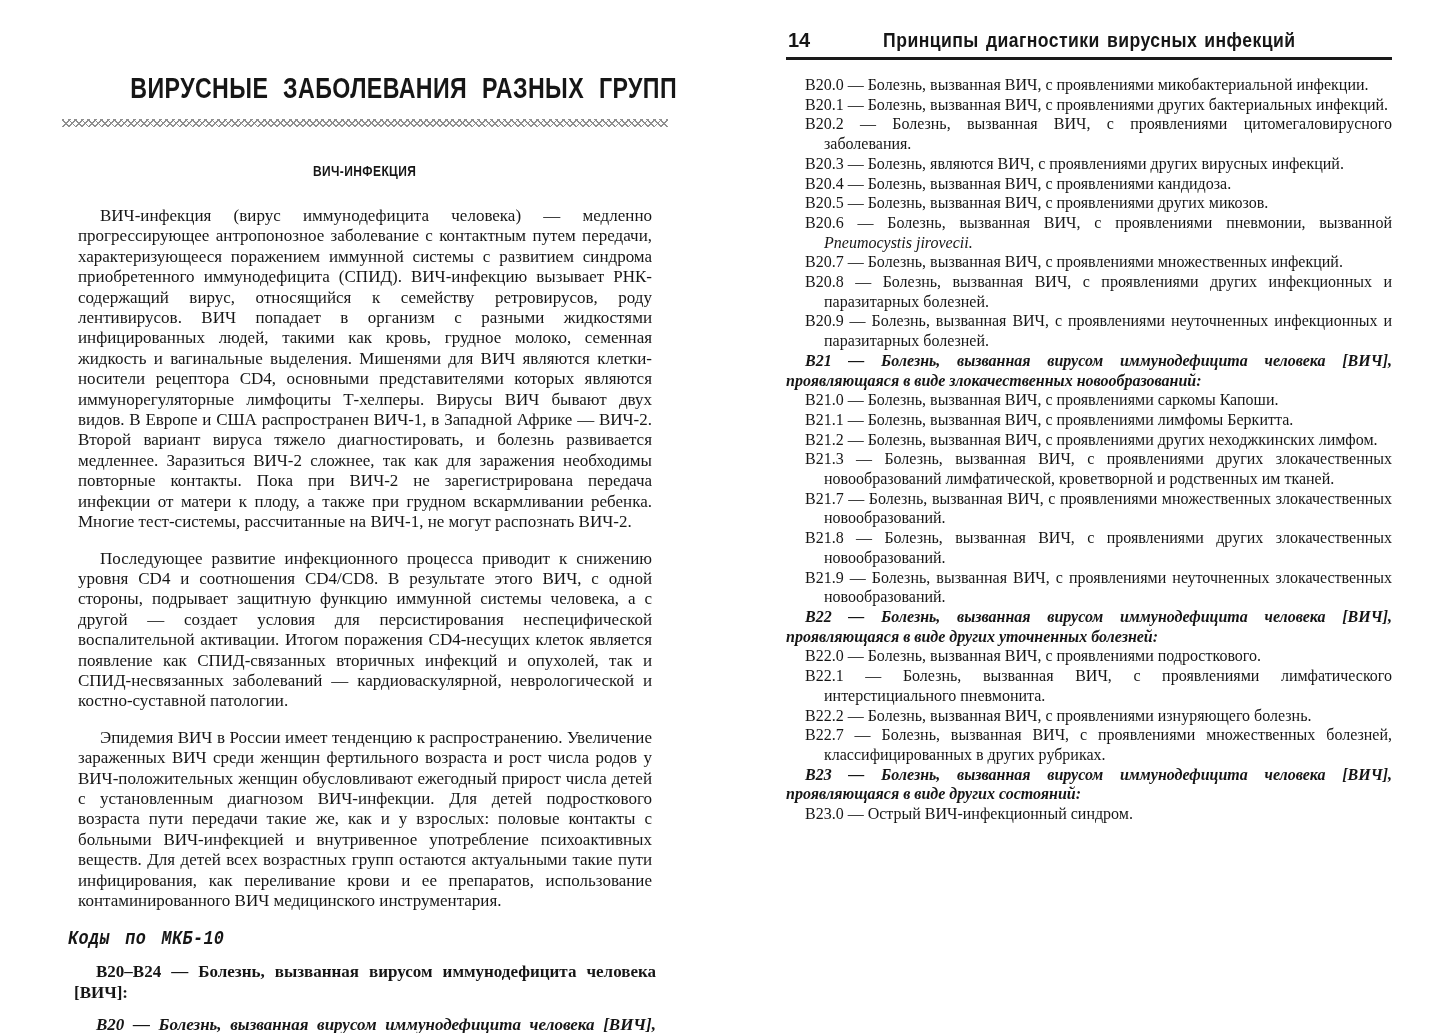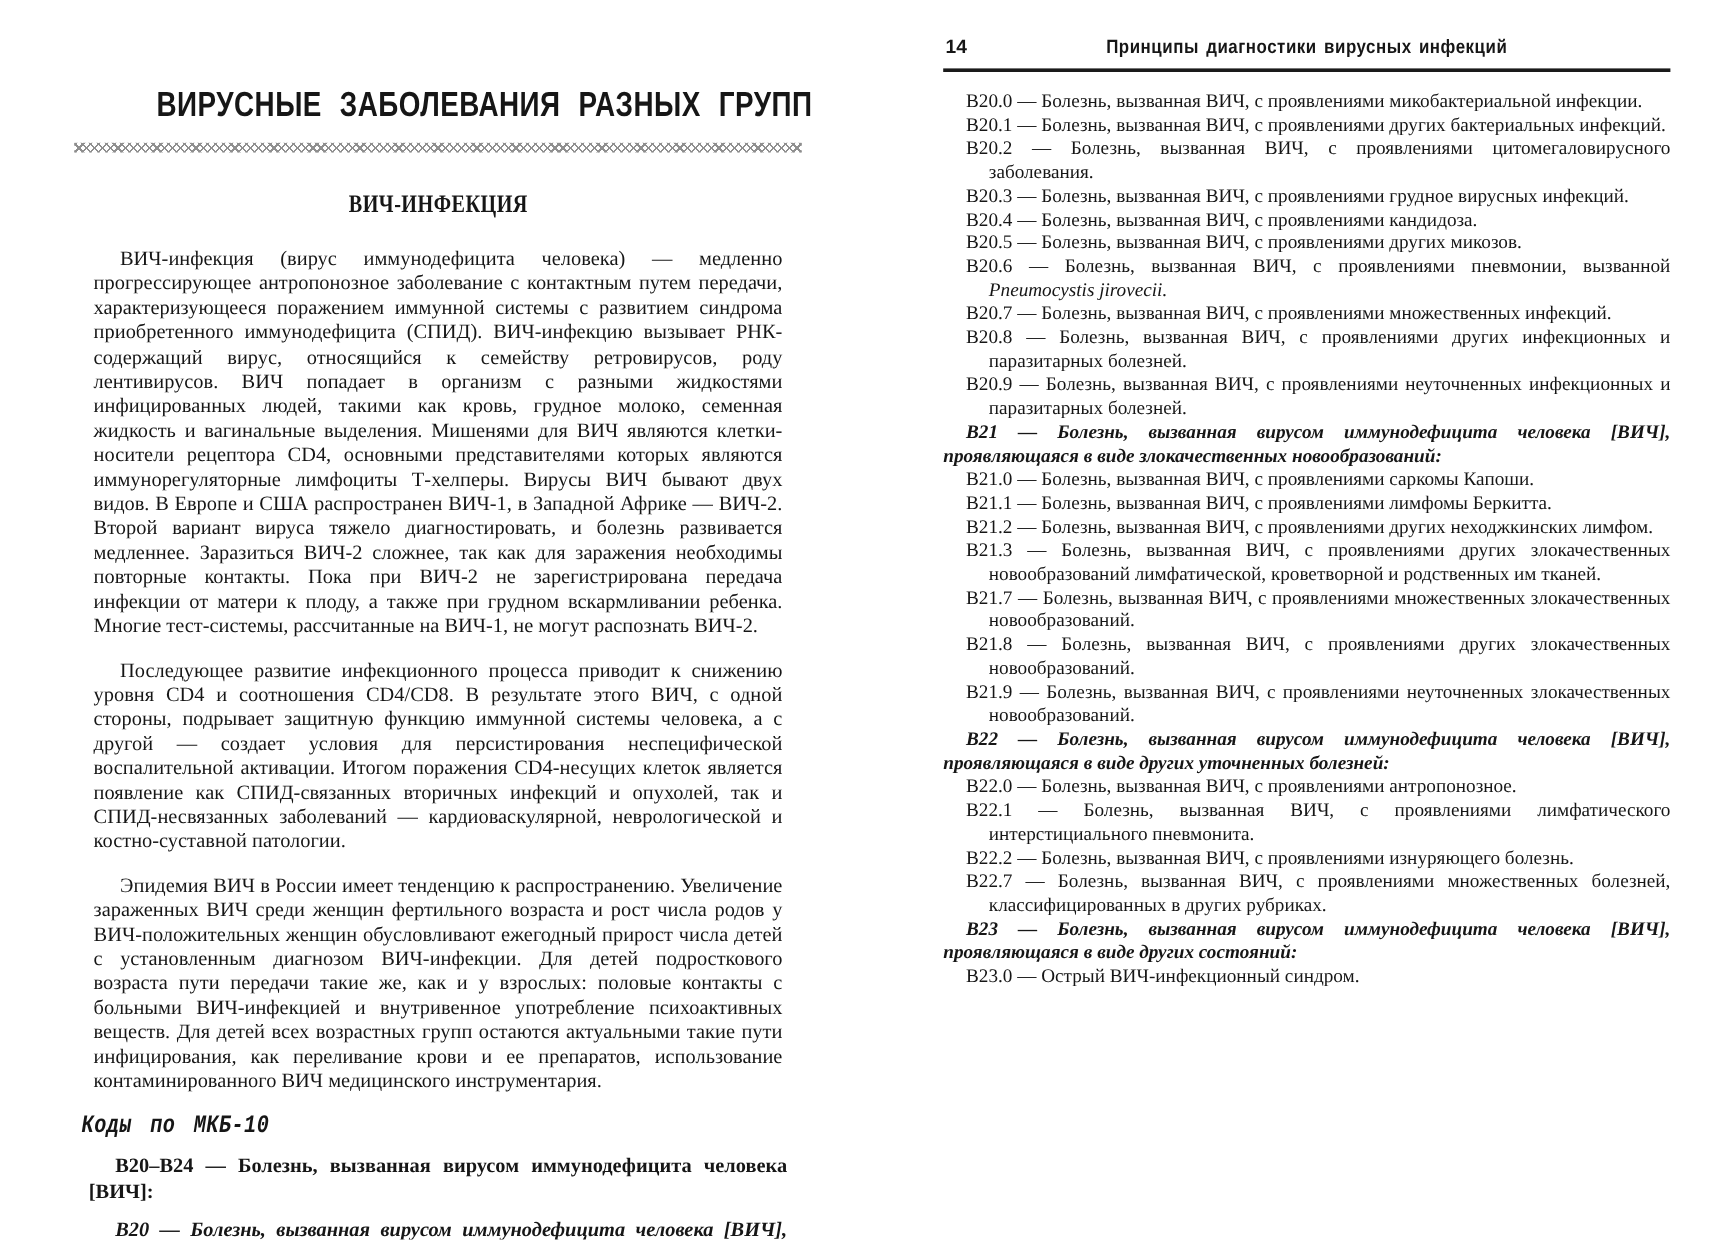--- a/index.html
+++ b/index.html
@@ -36,23 +36,23 @@
     height: 8px;
     background-image:
       repeating-linear-gradient(45deg,  #8f8f8f 0 1.3px, transparent 1.3px 4.6px),
       repeating-linear-gradient(-45deg, #8f8f8f 0 1.3px, transparent 1.3px 4.6px);
     background-size: 100% 8px;
   }
 
   .section-title {
     margin-top: 31px;
     text-align: center;
-    font-family: Liberation Serif, serif;
+    font-family: Liberation Sans, sans-serif;
     font-weight: bold;
-    font-size: 21px;
+    font-size: 15px;
     line-height: 25px;
   }
   .section-title .condensed { word-spacing: 4px; }
 
   .body-text {
     margin-top: 23px;
     font-size: 17px;
     line-height: 20.4px;
     text-align: justify;
   }
@@ -70,21 +70,21 @@
 
   .icd-intro { font-size: 17px; line-height: 20.4px; text-align: justify; }
   .icd-intro p { margin: 12px; text-indent: 22px; font-weight: bold; }
   .icd-intro p.bold-italic { font-style: italic; }
 
   
   .running-header {
     position: relative;
     font-family: "Liberation Sans", sans-serif;
     font-weight: bold;
-    font-size: 16px;
+    font-size: 20px;
     line-height: 20px;
     padding-bottom: 7px;
     border-bottom: 3px solid #1a1a1a;
   }
   .page-number { position: absolute; left: 2px; top: 0; }
   .running-title { text-align: center; }
   .running-title .condensed { transform: scaleX(0.88); word-spacing: 2px; }
 
   .code-list {
     margin-top: 15px;
@@ -137,37 +137,37 @@
     <span class="page-number">14</span>
     <div class="running-title">
       <span class="condensed">Принципы диагностики вирусных инфекций</span>
     </div>
   </div>
 
   <div class="code-list">
     <p class="code-item">В20.0 — Болезнь, вызванная ВИЧ, с проявлениями микобактериальной инфекции.</p>
     <p class="code-item">В20.1 — Болезнь, вызванная ВИЧ, с проявлениями других бактериальных инфекций.</p>
     <p class="code-item">В20.2 — Болезнь, вызванная ВИЧ, с проявлениями цитомегаловирусного заболевания.</p>
-    <p class="code-item">В20.3 — Болезнь, вызванная ВИЧ, с проявлениями грудное вирусных инфекций.</p>
+    <p class="code-item">В20.3 — Болезнь, являются ВИЧ, с проявлениями других вирусных инфекций.</p>
     <p class="code-item">В20.4 — Болезнь, вызванная ВИЧ, с проявлениями кандидоза.</p>
     <p class="code-item">В20.5 — Болезнь, вызванная ВИЧ, с проявлениями других микозов.</p>
     <p class="code-item"><span>В20.6 — Болезнь, вызванная ВИЧ, с проявлениями пневмонии, вызванной </span><span class="species">Pneumocystis jirovecii.</span></p>
     <p class="code-item">В20.7 — Болезнь, вызванная ВИЧ, с проявлениями множественных инфекций.</p>
     <p class="code-item">В20.8 — Болезнь, вызванная ВИЧ, с проявлениями других инфекционных и паразитарных болезней.</p>
     <p class="code-item">В20.9 — Болезнь, вызванная ВИЧ, с проявлениями неуточненных инфекционных и паразитарных болезней.</p>
     <p class="group-heading">В21 — Болезнь, вызванная вирусом иммунодефицита человека [ВИЧ], проявляющаяся в виде злокачественных новообразований:</p>
     <p class="code-item">В21.0 — Болезнь, вызванная ВИЧ, с проявлениями саркомы Капоши.</p>
     <p class="code-item">В21.1 — Болезнь, вызванная ВИЧ, с проявлениями лимфомы Беркитта.</p>
     <p class="code-item">В21.2 — Болезнь, вызванная ВИЧ, с проявлениями других неходжкинских лимфом.</p>
     <p class="code-item">В21.3 — Болезнь, вызванная ВИЧ, с проявлениями других злокачественных новообразований лимфатической, кроветворной и родственных им тканей.</p>
     <p class="code-item">В21.7 — Болезнь, вызванная ВИЧ, с проявлениями множественных злокачественных новообразований.</p>
     <p class="code-item">В21.8 — Болезнь, вызванная ВИЧ, с проявлениями других злокачественных новообразований.</p>
     <p class="code-item">В21.9 — Болезнь, вызванная ВИЧ, с проявлениями неуточненных злокачественных новообразований.</p>
     <p class="group-heading">В22 — Болезнь, вызванная вирусом иммунодефицита человека [ВИЧ], проявляющаяся в виде других уточненных болезней:</p>
-    <p class="code-item">В22.0 — Болезнь, вызванная ВИЧ, с проявлениями антропонозное.</p>
+    <p class="code-item">В22.0 — Болезнь, вызванная ВИЧ, с проявлениями подросткового.</p>
     <p class="code-item">В22.1 — Болезнь, вызванная ВИЧ, с проявлениями лимфатического интерстициального пневмонита.</p>
     <p class="code-item">В22.2 — Болезнь, вызванная ВИЧ, с проявлениями изнуряющего болезнь.</p>
     <p class="code-item">В22.7 — Болезнь, вызванная ВИЧ, с проявлениями множественных болезней, классифицированных в других рубриках.</p>
     <p class="group-heading">В23 — Болезнь, вызванная вирусом иммунодефицита человека [ВИЧ], проявляющаяся в виде других состояний:</p>
     <p class="code-item">В23.0 — Острый ВИЧ-инфекционный синдром.</p>
   </div>
 
 </div>
 
 </body></html>

